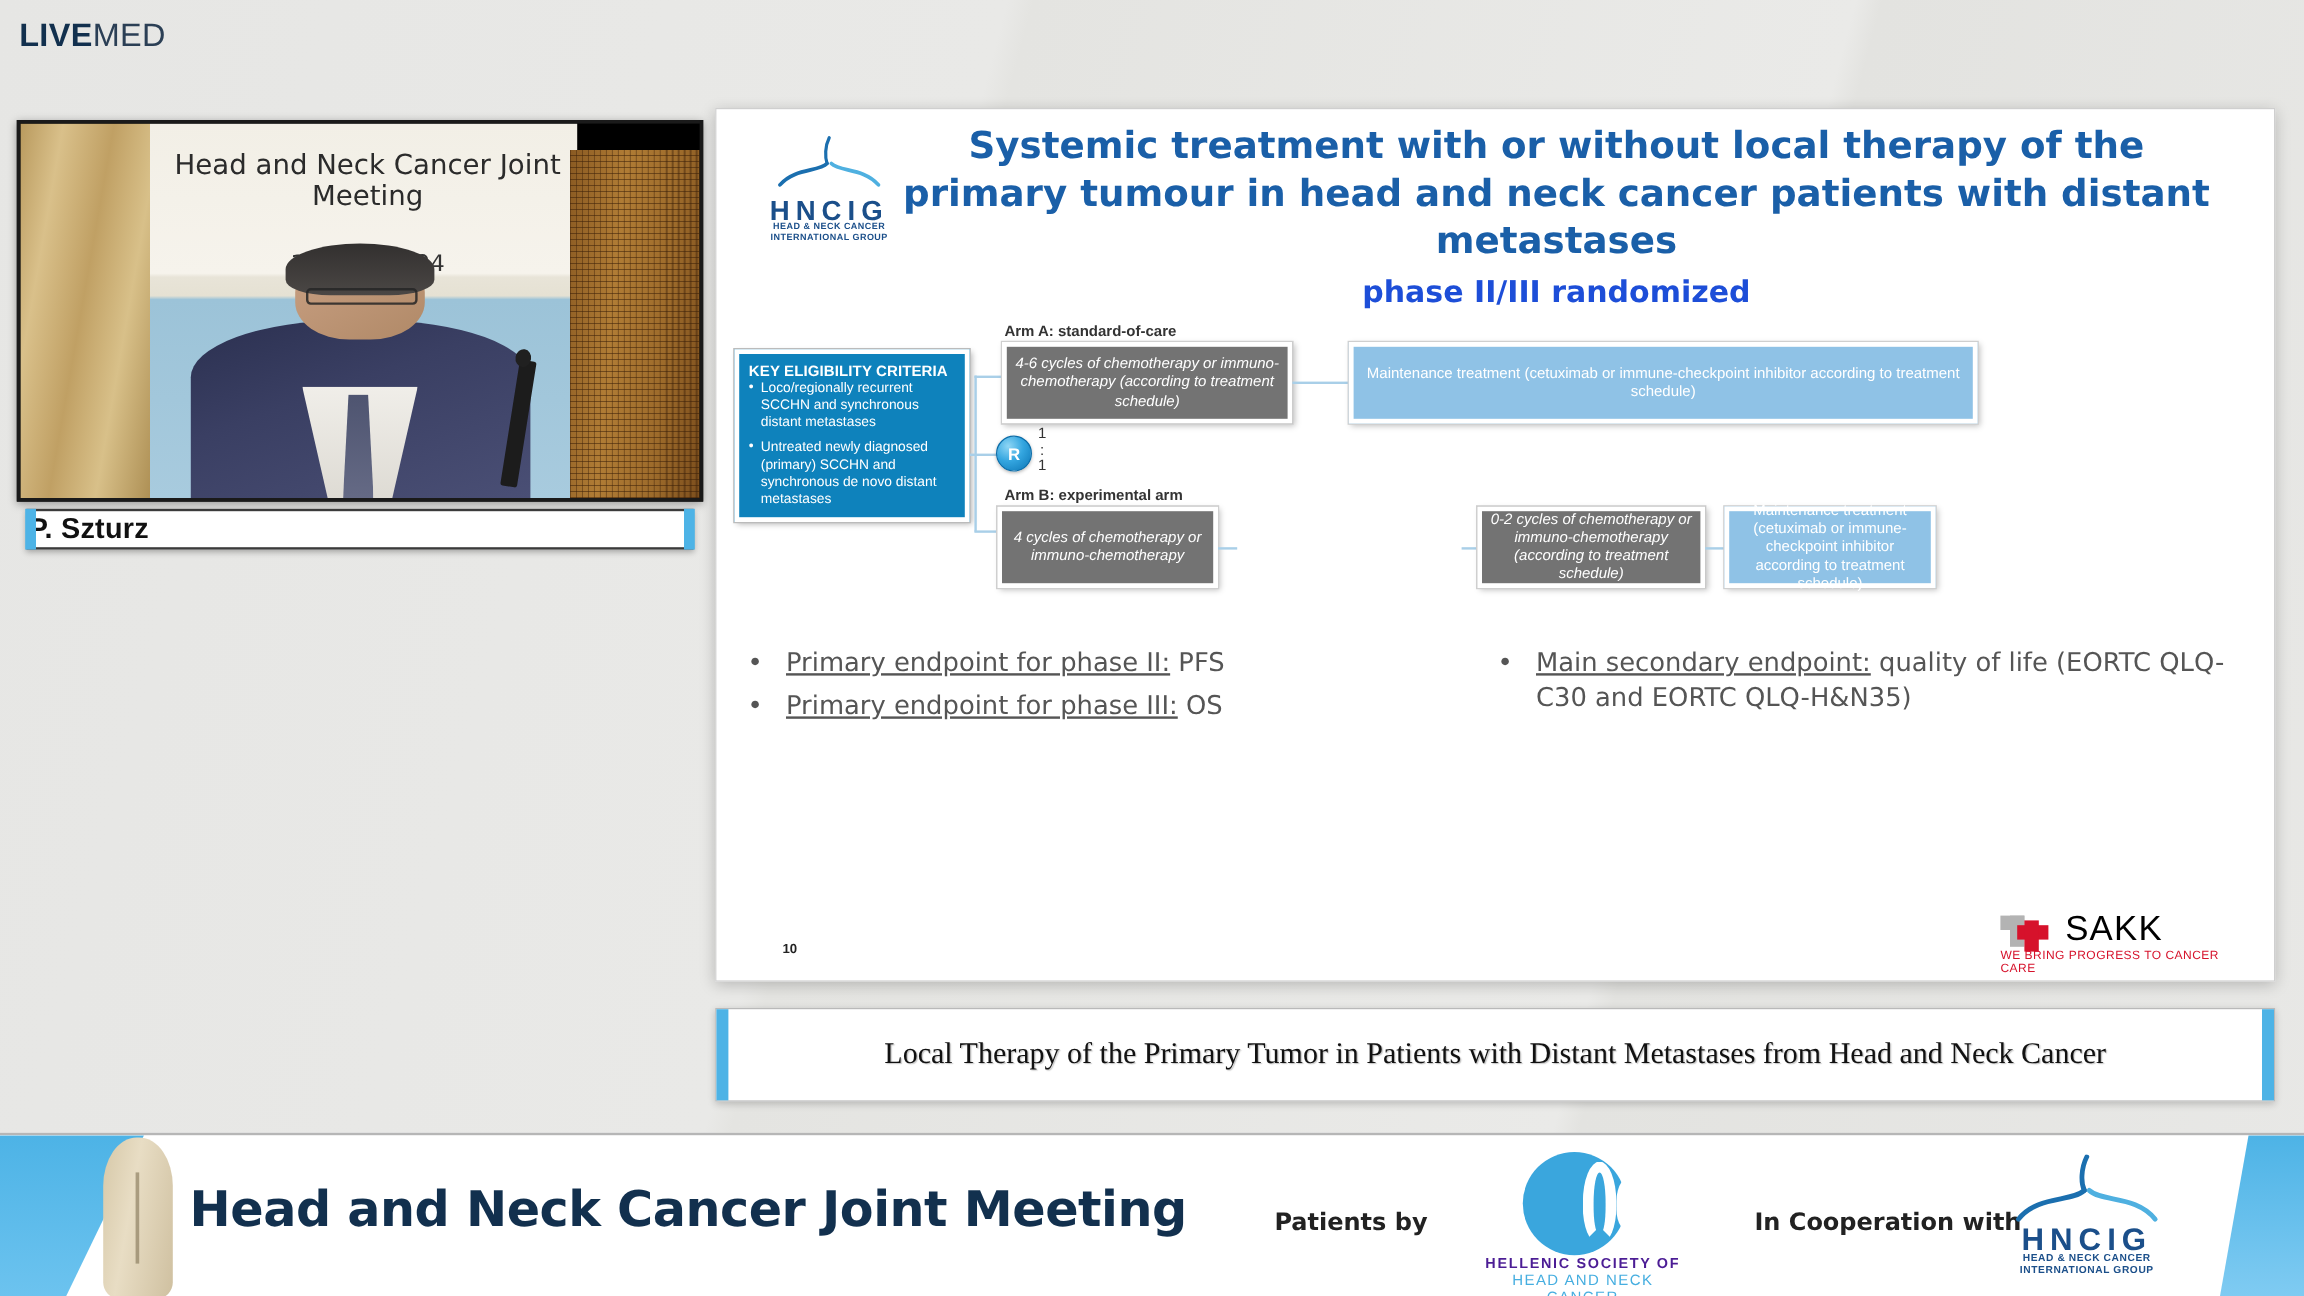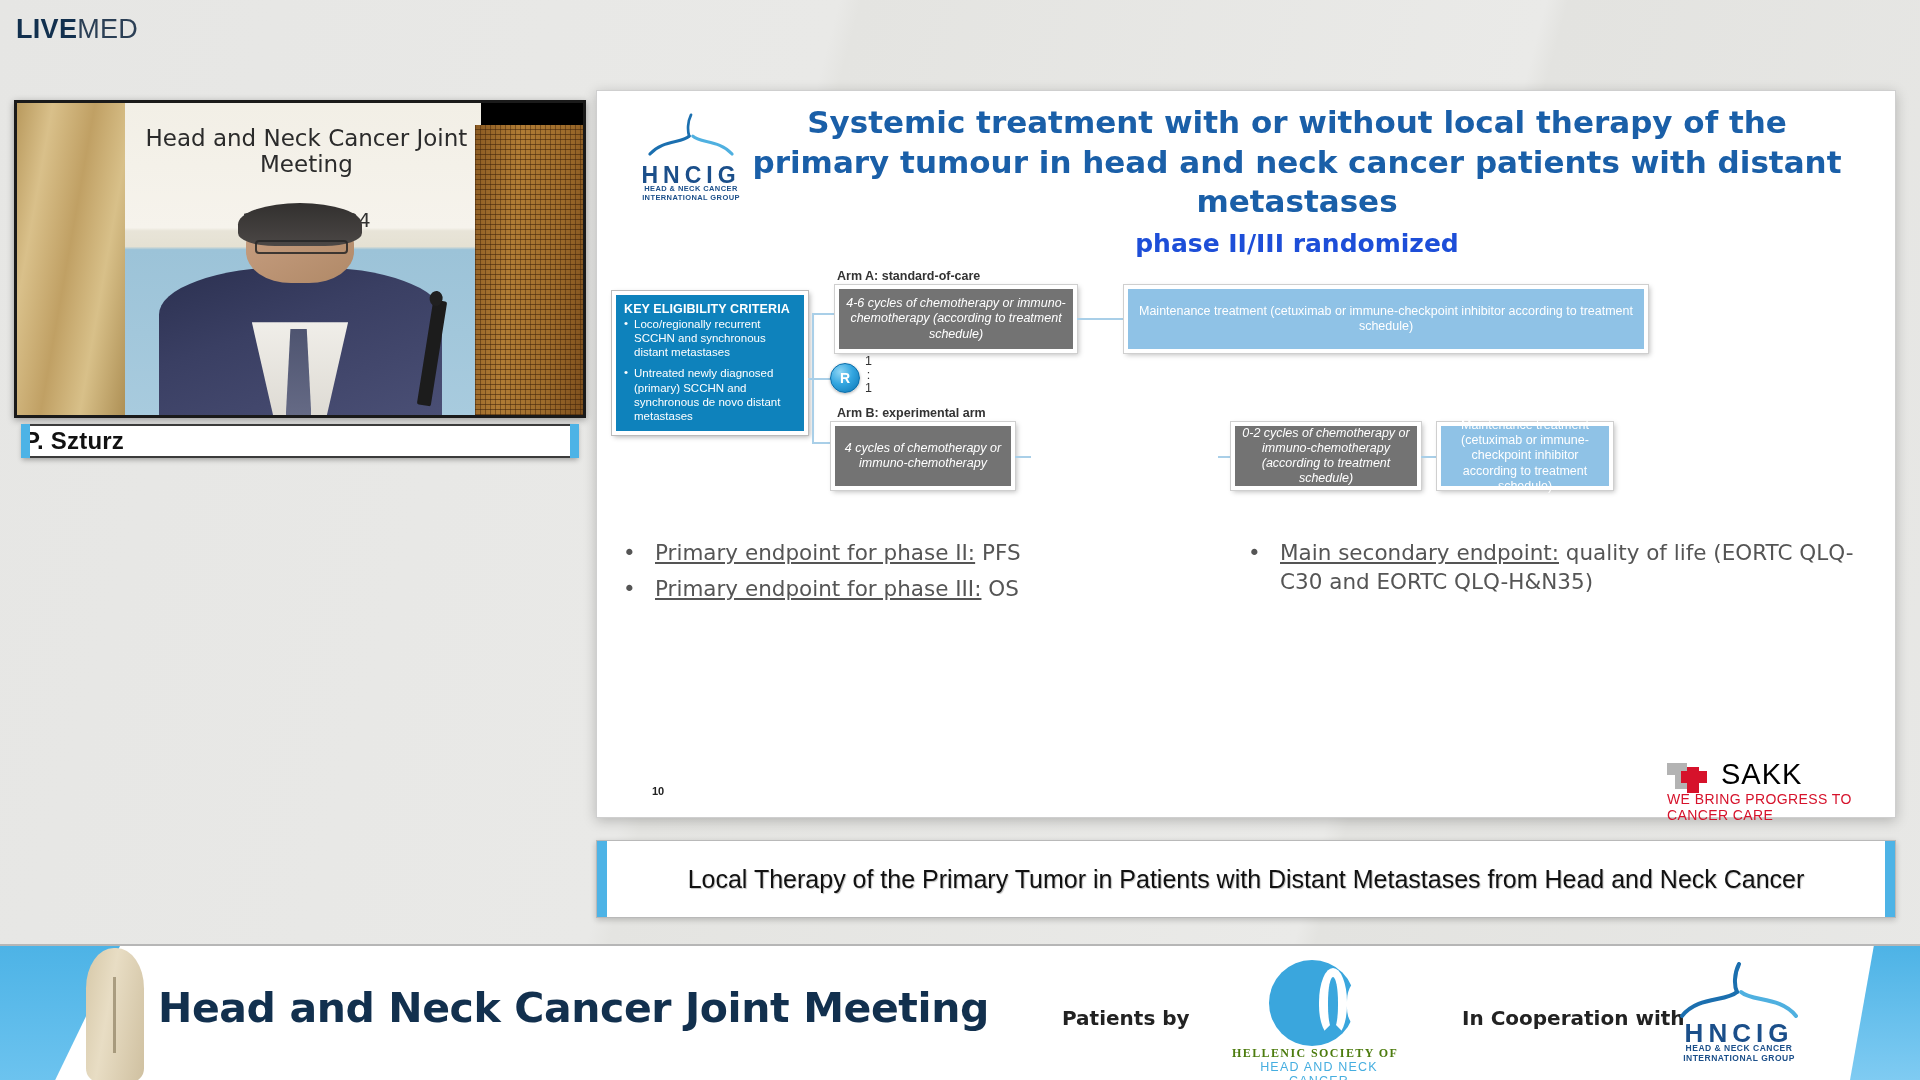--- a/index.html
+++ b/index.html
@@ -116,30 +116,30 @@
   .slide-num { position:absolute; left:55px; bottom:20px; font-size:11px; font-weight:bold; color:#222; }
 
   .sakk { position:absolute; right:28px; bottom:14px; width:200px; height:44px; }
   .sakk-mark { position:absolute; left:0; top:4px; width:48px; height:30px; }
   .sakk-g1 { position:absolute; left:0; top:0; width:20px; height:12px; background:#b3b3b3; }
   .sakk-g2 { position:absolute; left:8px; top:0; width:12px; height:26px; background:#b3b3b3; }
   .sakk-r1 { position:absolute; left:14px; top:8px; width:26px; height:12px; background:#d6122b; }
   .sakk-r2 { position:absolute; left:20px; top:4px; width:12px; height:26px; background:#d6122b; }
   .sakk-name { position:absolute; left:54px; top:-1px; font-size:29px; color:#000;
     letter-spacing:1px; font-family:"Liberation Sans",sans-serif; }
-  .sakk-tag { position:absolute; left:0; top:32px; font-size:14px; color:#d6122b; letter-spacing:.4px; }
+  .sakk-tag { position:absolute; left:0; top:32px; font-size:10px; color:#d6122b; letter-spacing:.4px; }
 
   
   .caption { position:absolute; left:596px; top:840px; width:1300px; height:78px;
     background:#fff; border:1px solid #b9b9b9; display:flex; align-items:center;
     justify-content:center; text-align:center; box-shadow:0 2px 6px rgba(0,0,0,.2); }
   .caption::before { content:""; position:absolute; left:0; top:0; width:10px; height:100%; background:#4db3e6; }
   .caption::after  { content:""; position:absolute; right:0; top:0; width:10px; height:100%; background:#4db3e6; }
   .caption span { font-size:25px; color:#111; line-height:1.3; padding:0 40px;
-    font-family:Liberation Sans, sans-serif; text-shadow:1px 1px 1px rgba(0,0,0,.25); }
+    font-family:Liberation Serif, serif; text-shadow:1px 1px 1px rgba(0,0,0,.25); }
 
   
   .footer { position:absolute; left:0; bottom:0; width:1920px; height:136px; background:#fff;
     border-top:2px solid #b6b6b6; }
   .f-blue-l { position:absolute; left:0; top:0; width:120px; height:100%;
     background:linear-gradient(#4db3e6,#6cc3ef); clip-path:polygon(0 0,100% 0,46% 100%,0 100%); }
   .f-blue-r { position:absolute; right:0; top:0; width:70px; height:100%;
     background:linear-gradient(#4db3e6,#7fcbf2); clip-path:polygon(34% 0,100% 0,100% 100%,0 100%); }
   .figurine { position:absolute; left:86px; top:2px; width:58px; height:134px;
     background:linear-gradient(100deg,#d6c8a8,#e8ddc4 40%,#cfc0a0); 
@@ -152,22 +152,22 @@
     font-family:"DejaVu Sans",sans-serif; }
   .f-coop { position:absolute; left:1462px; top:60px; font-size:20px; font-weight:bold; color:#222;
     font-family:"DejaVu Sans",sans-serif; }
   .hellenic { position:absolute; left:1232px; top:14px; width:174px; height:110px; }
   .hel-circle { position:absolute; left:37px; top:0; width:86px; height:86px; border-radius:50%;
     background:#3aa6dd; }
   .hel-rib { position:absolute; left:50px; top:8px; width:28px; height:68px;
     border:9px solid #fff; border-radius:50% 50% 45% 45%; border-bottom-color:transparent; }
   .hel-face { position:absolute; left:78px; top:18px; width:34px; height:50px;
     background:#fff; border-radius:46% 55% 40% 40%; }
-  .hel-t1 { position:absolute; left:0; top:86px; width:100%; text-align:left;
-    font-size:12px; font-weight:bold; letter-spacing:1.4px; color:#4d7c0f;font-family:Liberation Serif, serif; }
+  .hel-t1 { position:absolute; left:0; top:86px; width:100%; text-align:center;
+    font-size:12px; font-weight:bold; letter-spacing:1.4px; color:#4c1d95; }
   .hel-t2 { position:absolute; left:0; top:100px; width:100%; text-align:center;
     font-size:12.5px; letter-spacing:1.2px; color:#46aee0; }
   .hncig-f { position:absolute; left:1664px; top:16px; width:150px; height:104px; }
   .hncig-f-cap { position:absolute; left:0; right:0; top:56px; text-align:center;
     font-size:26px; font-weight:bold; letter-spacing:5px; color:#1b4f8a; }
   .hncig-f-s1 { position:absolute; left:0; right:0; top:81px; text-align:center;
     font-size:8.5px; font-weight:bold; letter-spacing:.5px; color:#1b4f8a; }
   .hncig-f-s2 { position:absolute; left:0; right:0; top:91px; text-align:center;
     font-size:8.5px; font-weight:bold; letter-spacing:.5px; color:#1b4f8a; }
 </style>

